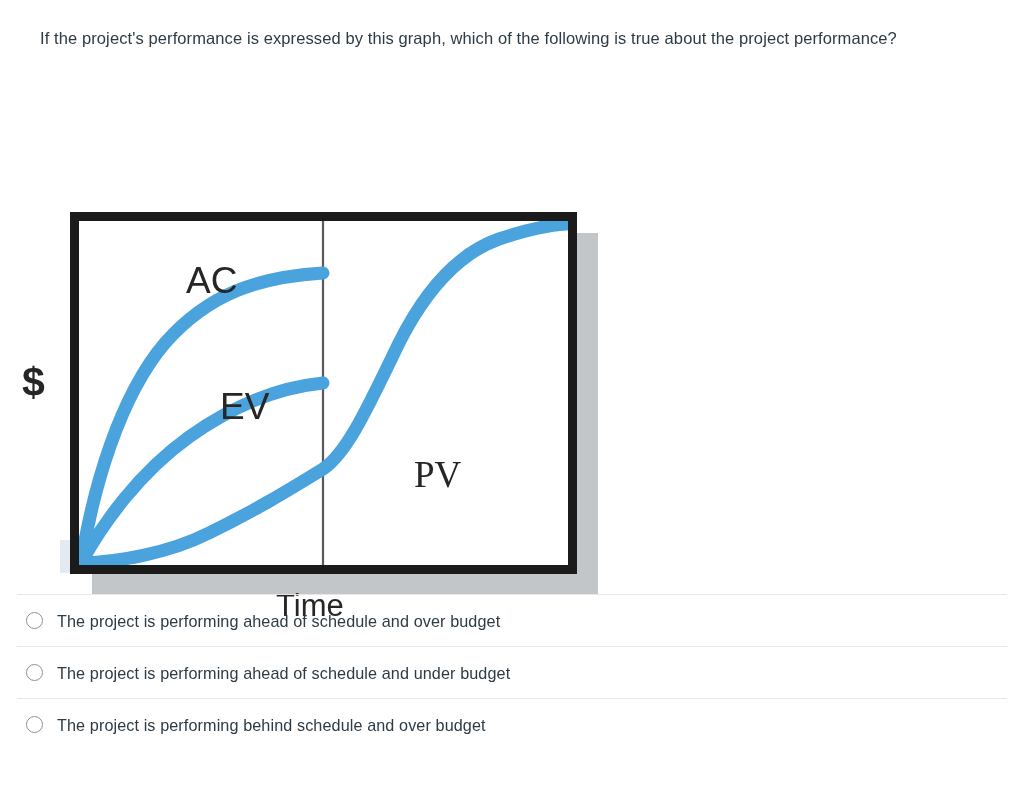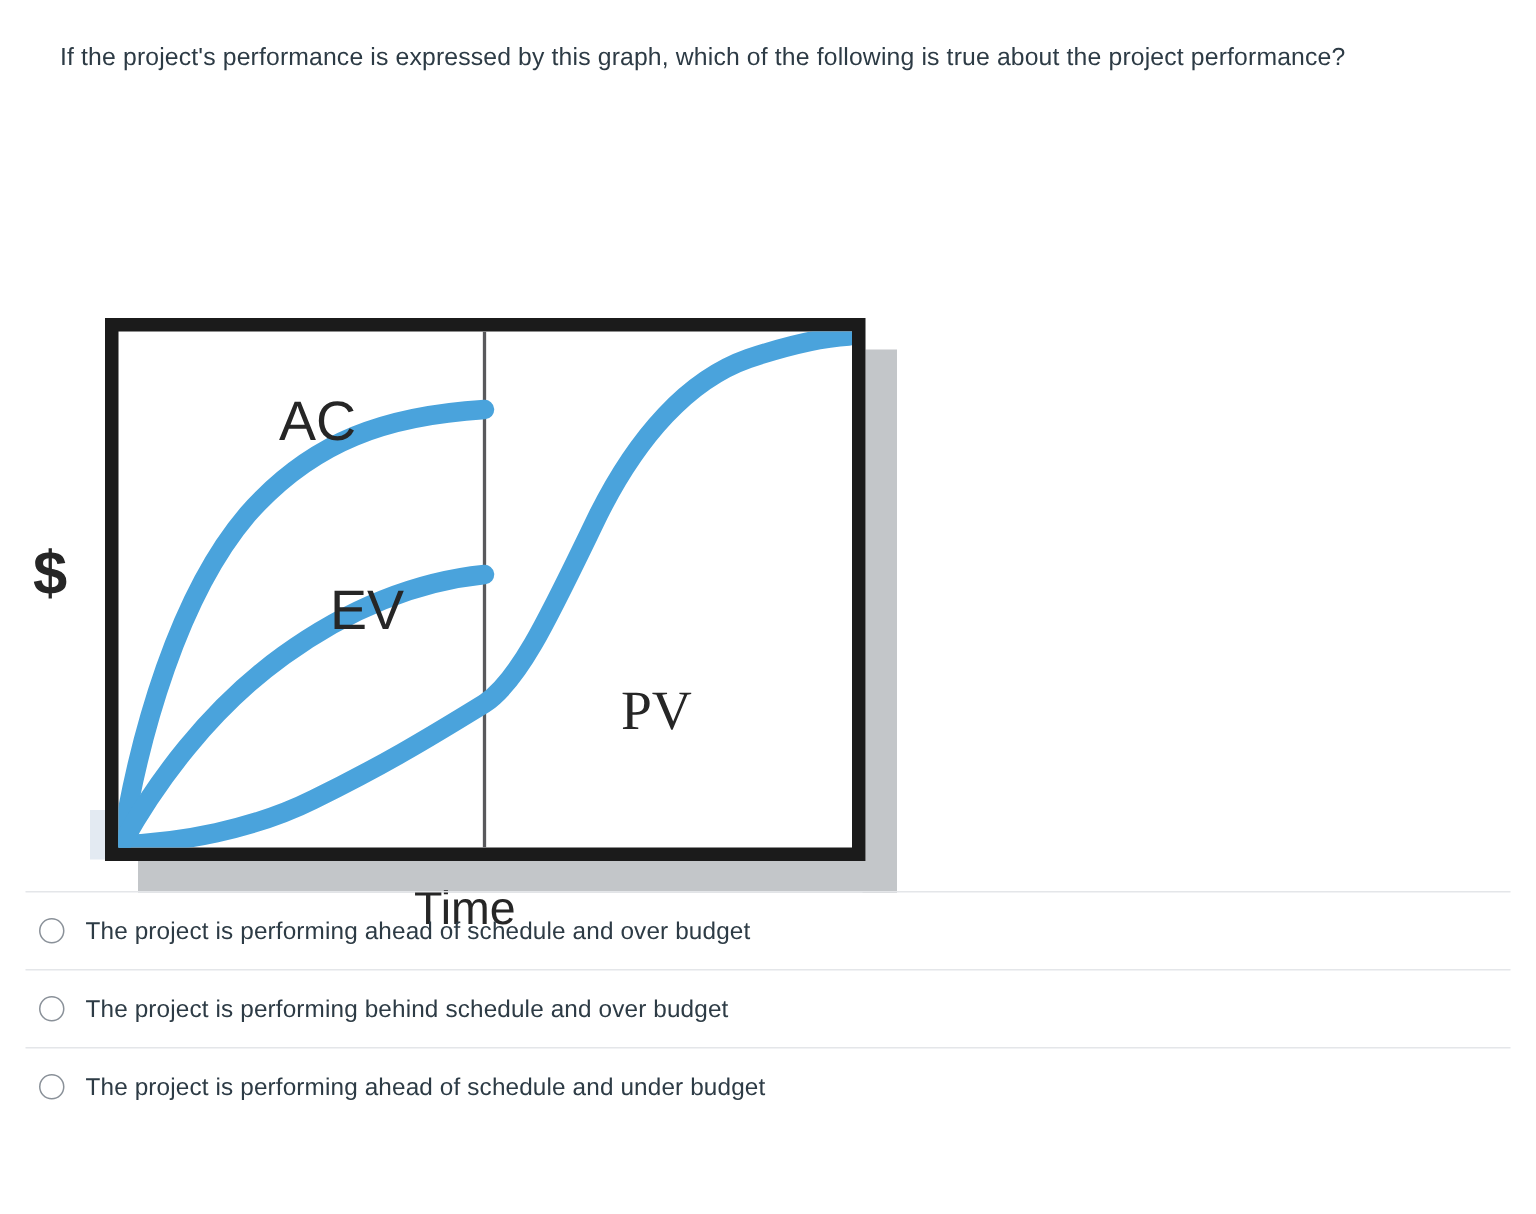--- a/index.html
+++ b/index.html
@@ -189,21 +189,21 @@
 <div id="answers">
 
   <div class="answer-row">
     <span class="radio"></span>
     <span class="answer-text">The project is performing ahead of schedule and over budget</span>
   </div>
 
 
   <div class="answer-row">
     <span class="radio"></span>
+    <span class="answer-text">The project is performing ahead of schedule and under budget</span>
+  </div>
+
+  <div class="answer-row">
+    <span class="radio"></span>
     <span class="answer-text">The project is performing behind schedule and over budget</span>
   </div>
 
-  <div class="answer-row">
-    <span class="radio"></span>
-    <span class="answer-text">The project is performing ahead of schedule and under budget</span>
-  </div>
-
 </div>
 
 </body></html>

